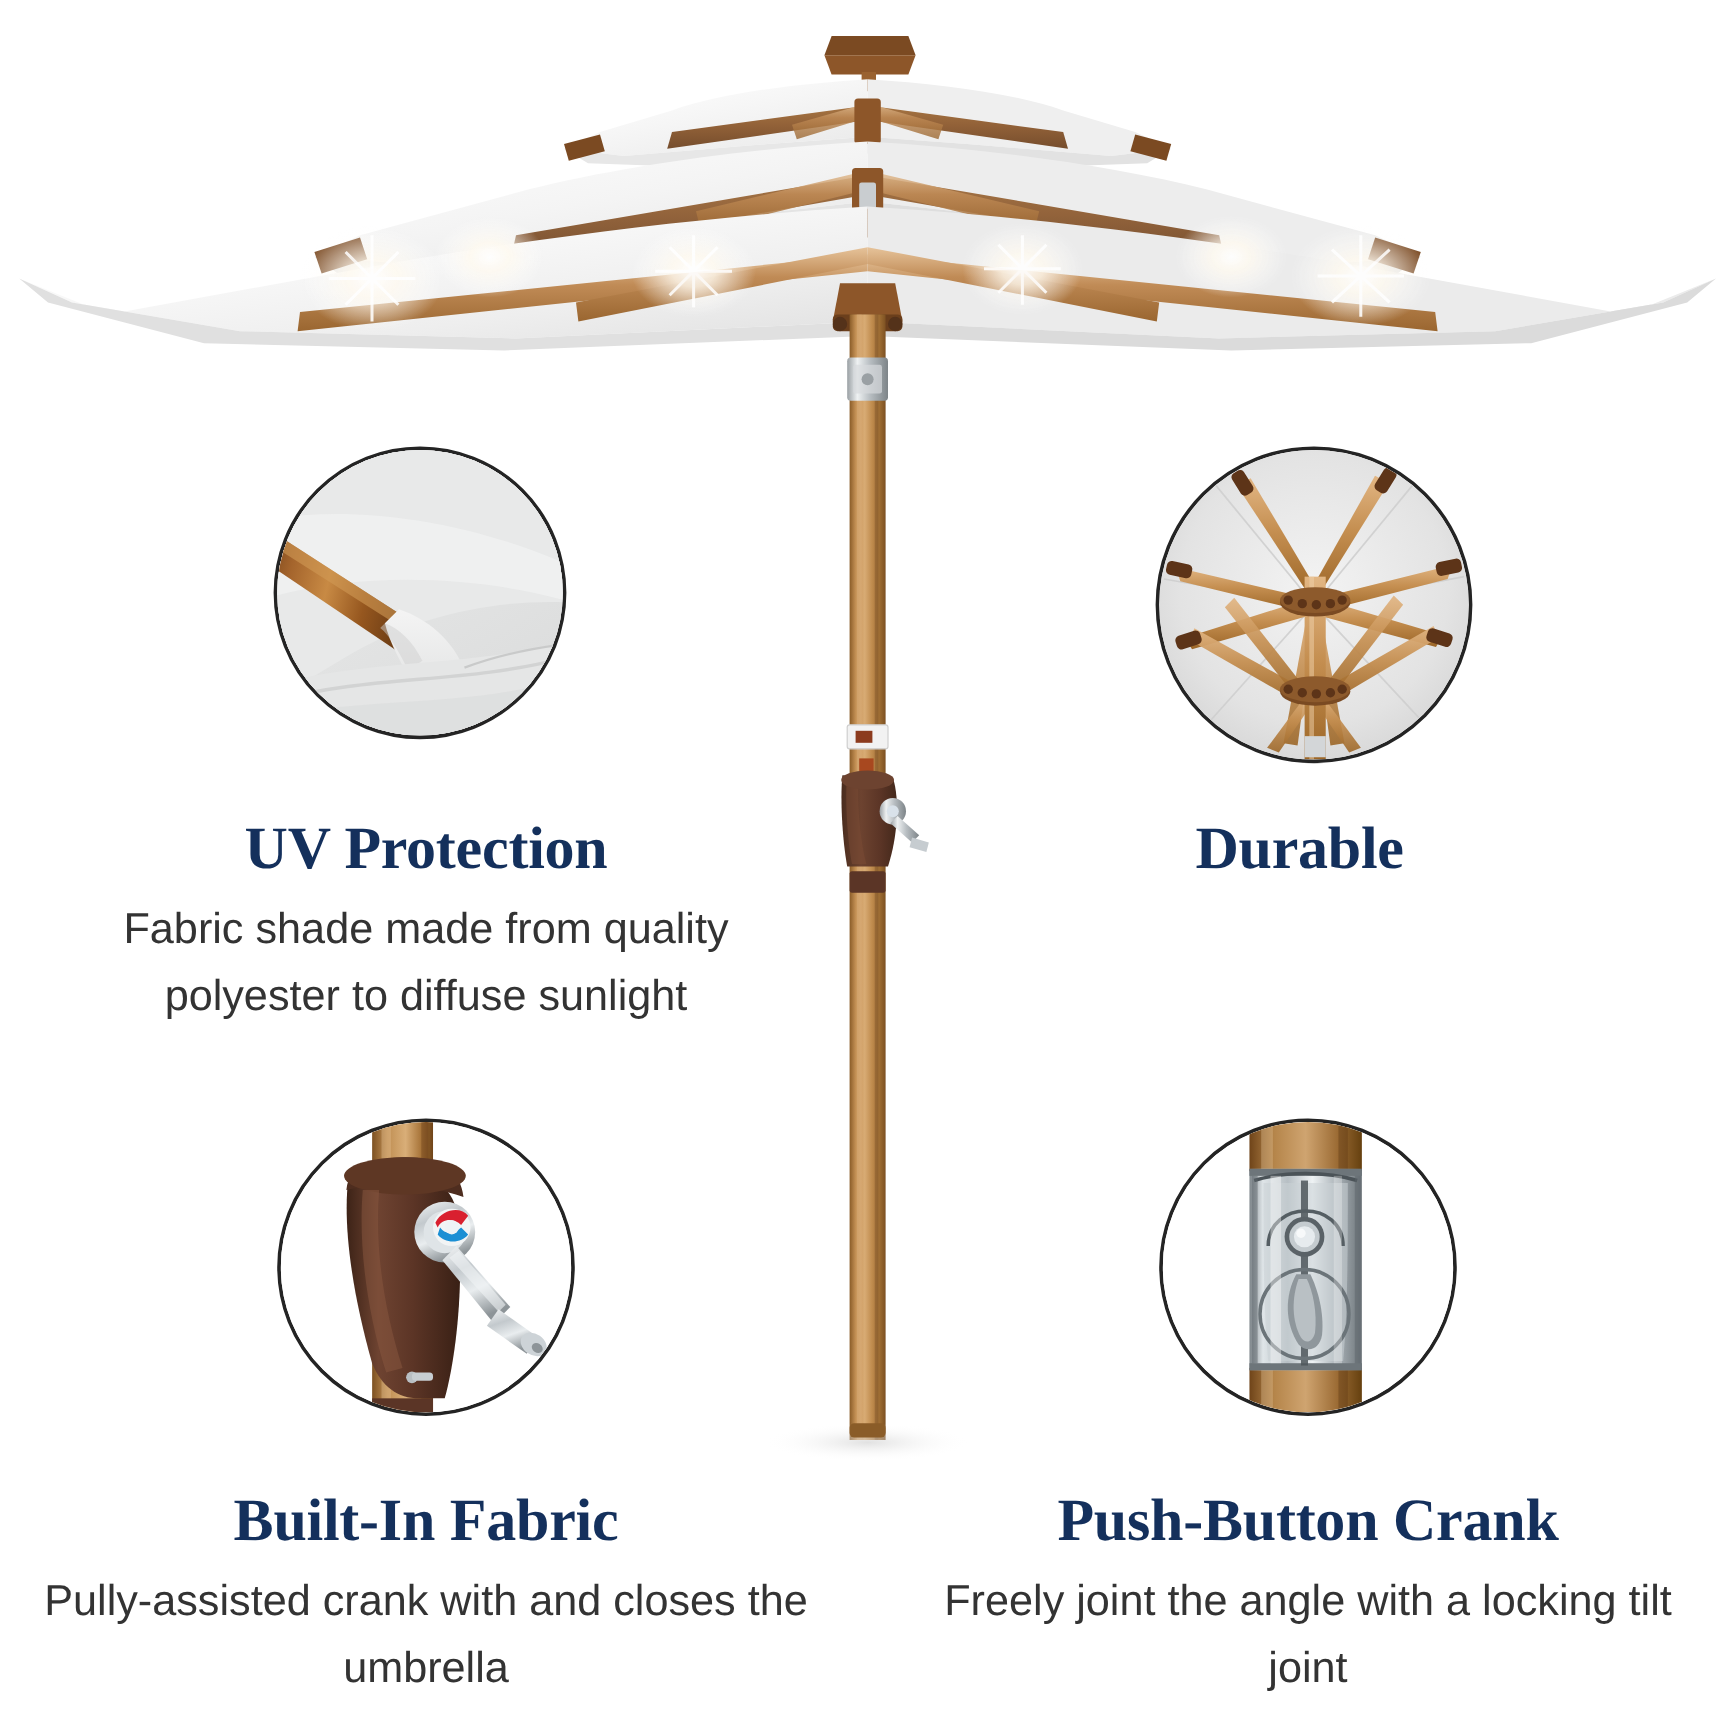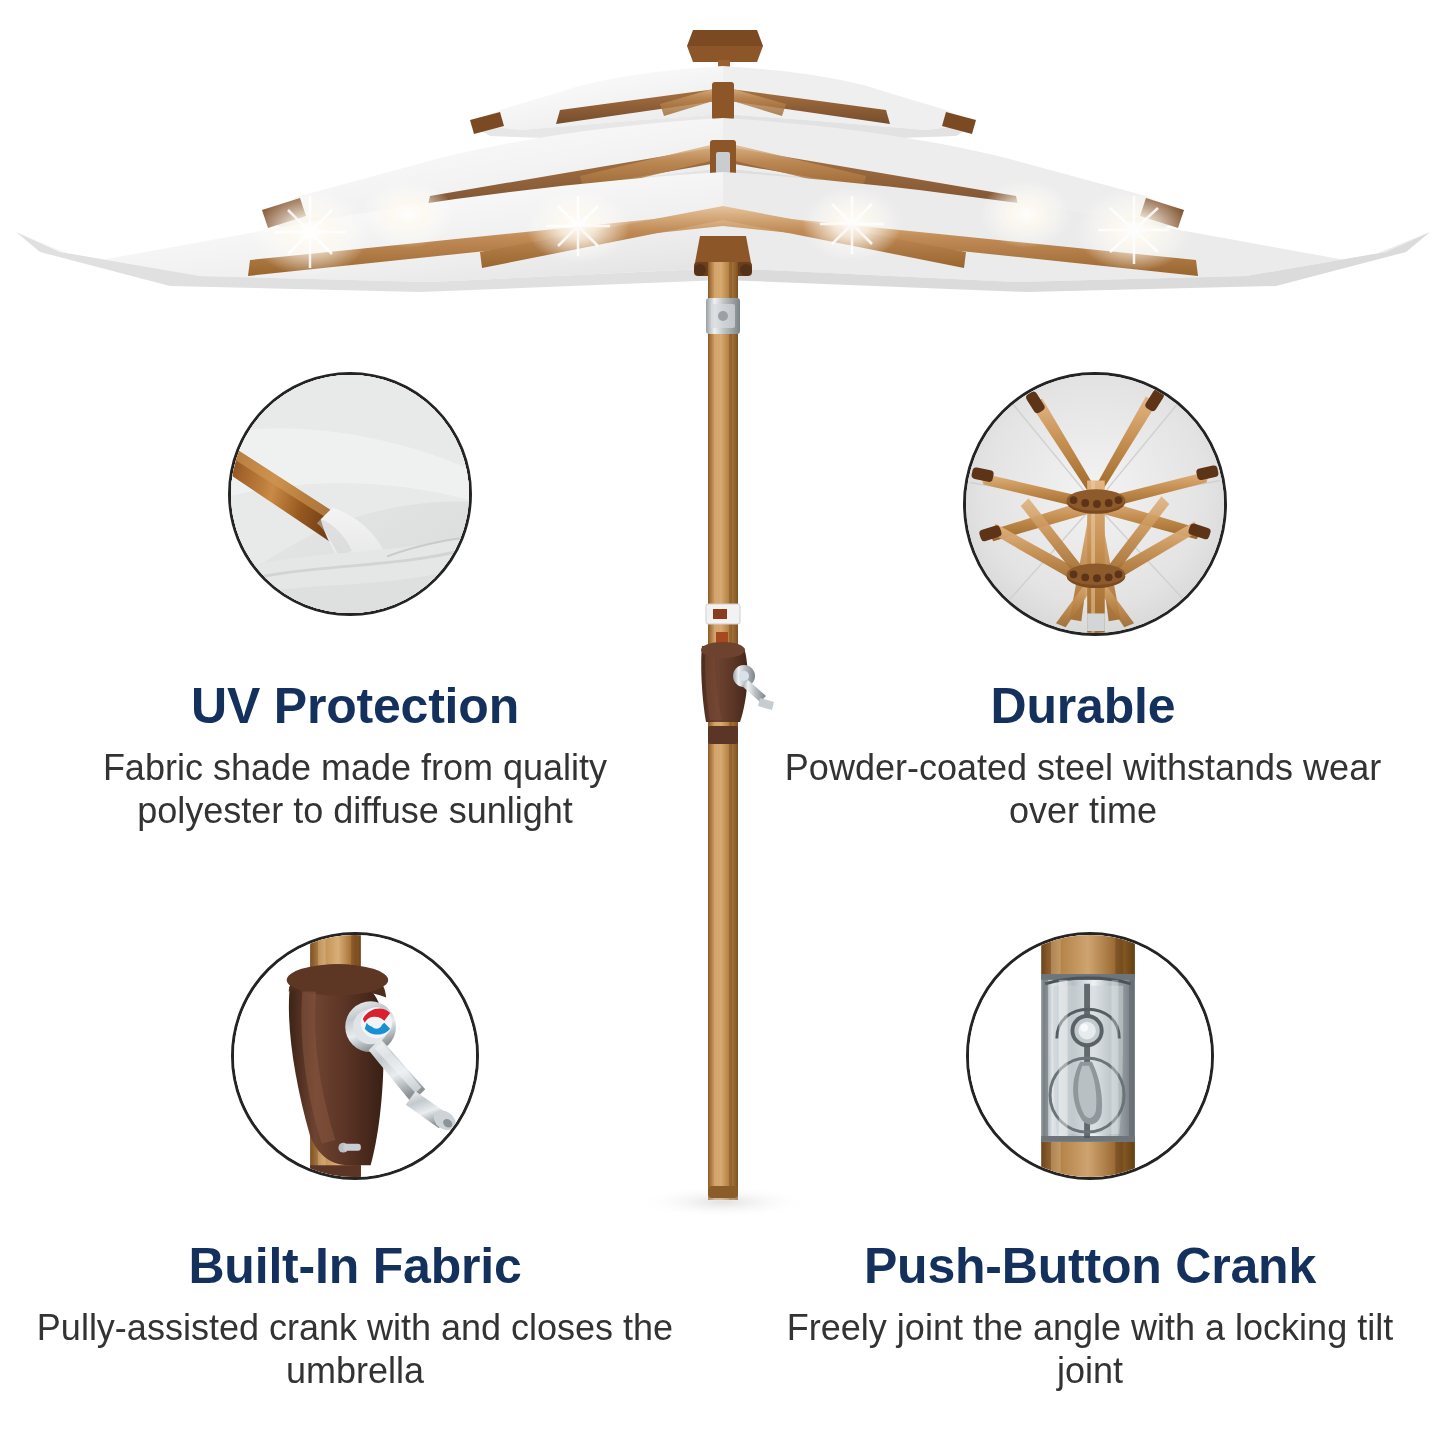--- a/index.html
+++ b/index.html
@@ -23,33 +23,33 @@
     overflow:hidden;
     background:#ffffff;
     box-sizing:border-box;
   }
   .callout svg{display:block;width:100%;height:100%;}
 
   
   .feature{position:absolute;text-align:center;}
   .feature h2{
     margin:0;
-    font-family:Liberation Sans, sans-serif;
+    font-family:Liberation Serif, serif;
     font-weight:700;
     font-size:50px;
     line-height:56px;
     color:#14305c;
     letter-spacing:-0.2px;
   }
   .feature p{
     margin:12px 0 0 0;
     font-family:"Liberation Sans",sans-serif;
     font-weight:400;
     font-size:36px;
-    line-height:43px;
+    line-height:56px;
     color:#333333;
   }
 </style>
 </head>
 <body>
 
 <div id="stage">
 
   <div class="umbrella">
     <svg viewBox="0 0 1445 1260" width="1445" height="1260" xmlns="http://www.w3.org/2000/svg">
@@ -481,21 +481,20 @@
     </svg>
   </div>
 
   <div class="feature" style="left:30px;top:678px;width:650px;">
     <h2>UV Protection</h2>
     <p>Fabric shade made from quality polyester to diffuse sunlight</p>
   </div>
 
   <div class="feature" style="left:758px;top:678px;width:650px;">
     <h2>Durable</h2>
-    <p>Powder-coated steel withstands wear over time</p>
   </div>
 
   <div class="feature" style="left:30px;top:1238px;width:650px;">
     <h2>Built-In Fabric</h2>
     <p>Pully-assisted crank with and closes the umbrella</p>
   </div>
 
   <div class="feature" style="left:765px;top:1238px;width:650px;">
     <h2>Push-Button Crank</h2>
     <p>Freely joint the angle with a locking tilt joint</p>

